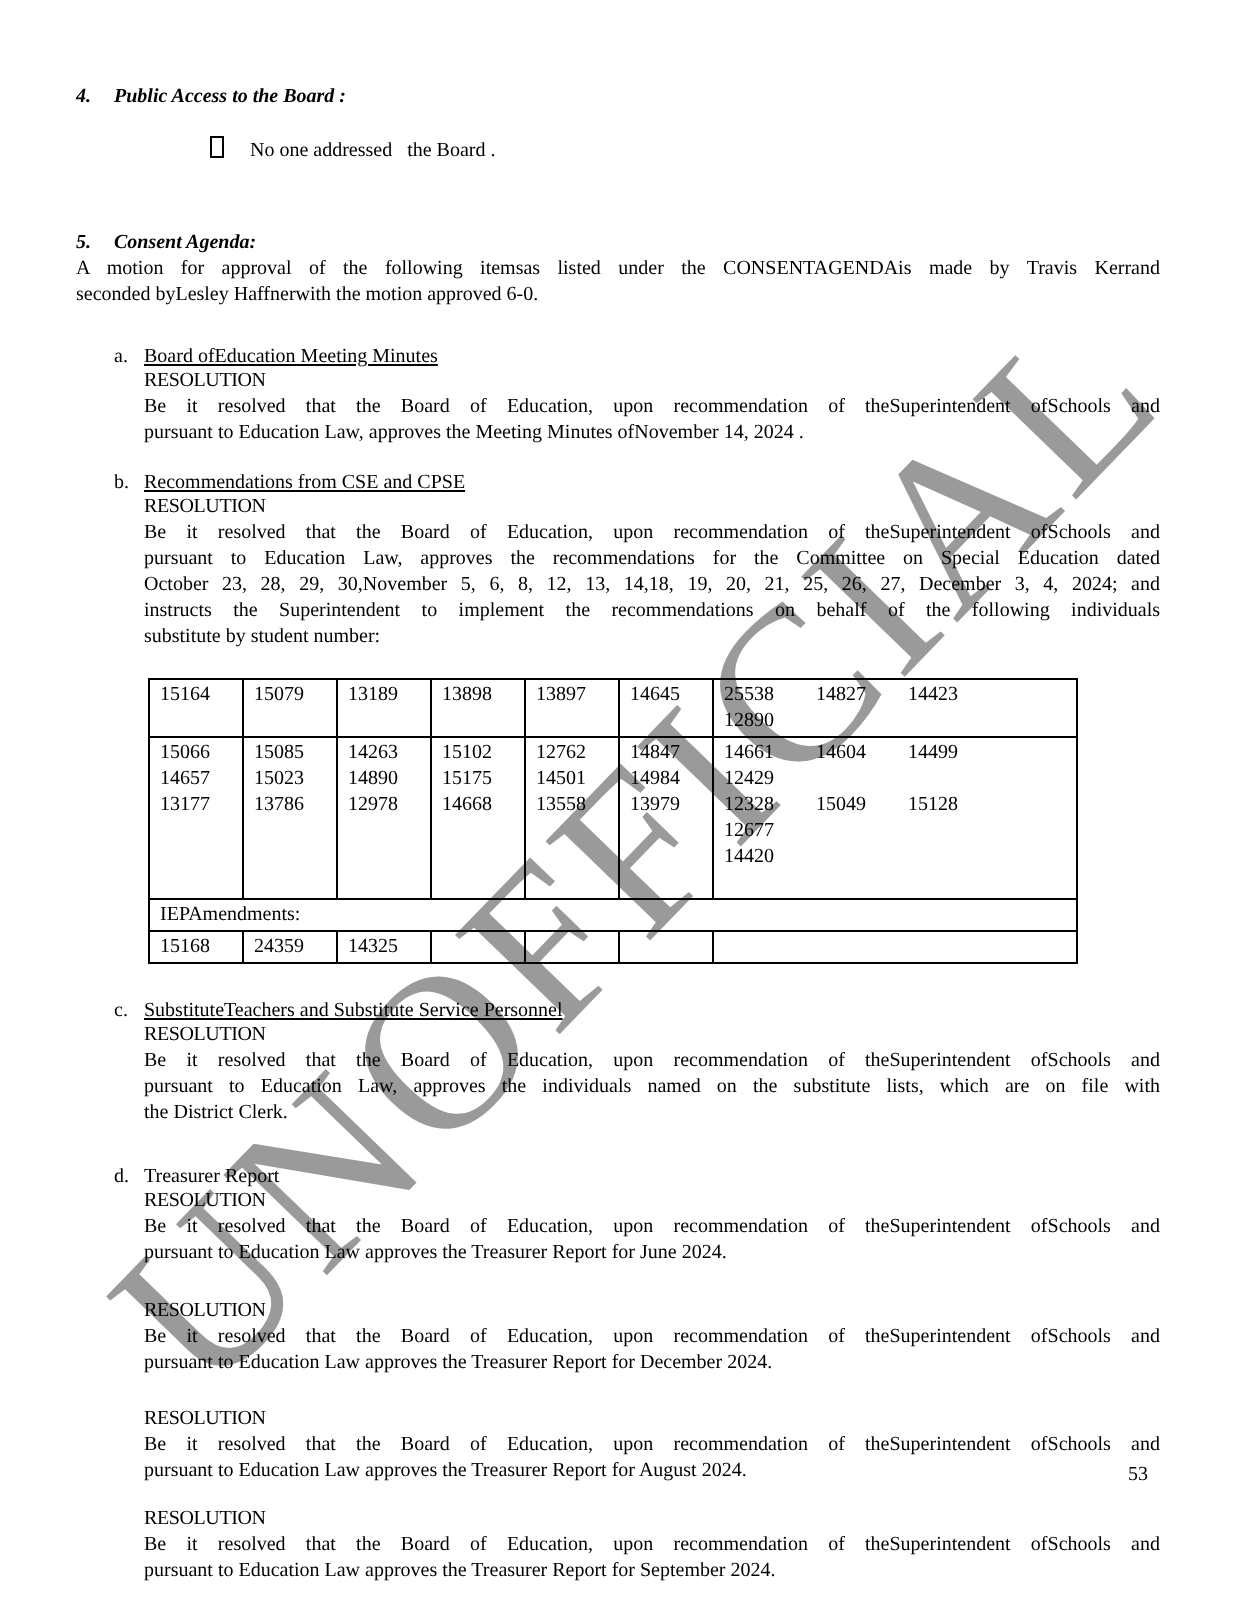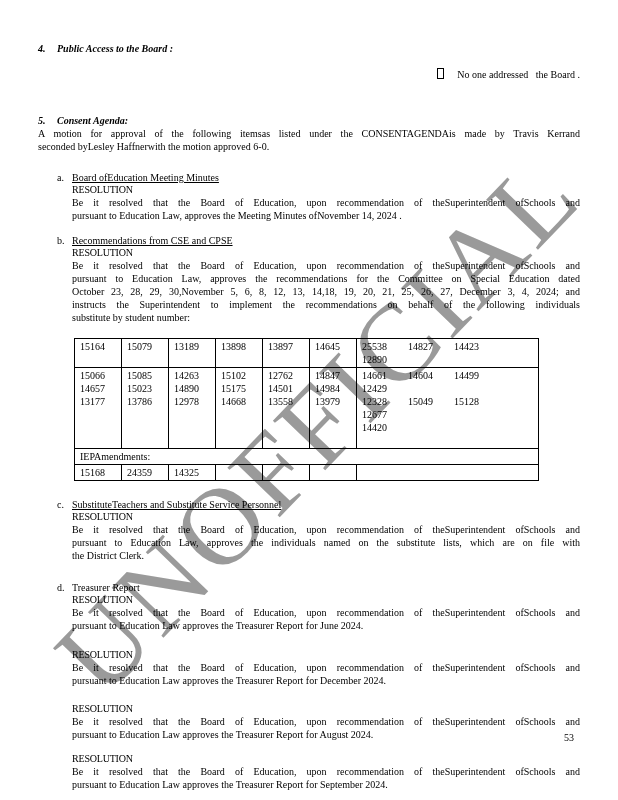--- a/index.html
+++ b/index.html
@@ -14,21 +14,21 @@
     font-family:"Liberation Serif", serif;
     font-size:110px;letter-spacing:4px;color:#828282;opacity:.8;
     white-space:nowrap;pointer-events:none;
   }
   .content{position:absolute;inset:0;z-index:1;padding:42px 38px 0 38px;}
   .line{line-height:13px;}
   .just{text-align:justify;text-align-last:justify;}
   .pre{white-space:pre-wrap;}
   .num-title .n{display:inline-block;width:19px;font-weight:bold;font-style:italic;}
   .num-title .t{font-weight:bold;font-style:italic;}
-  .bullet-line{padding-left:52px;line-height:13px;text-align:right;}
+  .bullet-line{padding-left:52px;line-height:13px;}
   .sq{display:inline-block;width:5px;height:9px;border:1px solid #000;margin-right:13px;vertical-align:-1px;}
   .section{position:relative;padding-left:34px;}
   .letter{position:absolute;left:19px;top:0;line-height:13px;}
   .ul{text-decoration:underline;}
   .res{line-height:12px;letter-spacing:-0.2px;}
   table.students{border-collapse:collapse;table-layout:fixed;width:464px;margin:14px 0 0 2px;}
   table.students td{border:1px solid #000000;padding:1px 0 1px 5px;vertical-align:top;line-height:13px;overflow:hidden;}
   .wline span{display:inline-block;width:46px;}
   .pagenum{position:absolute;top:731px;right:44px;z-index:1;line-height:13px;}
   .mt20{margin-top:20px;}.mt18{margin-top:18px;}.mt12{margin-top:12px;}

